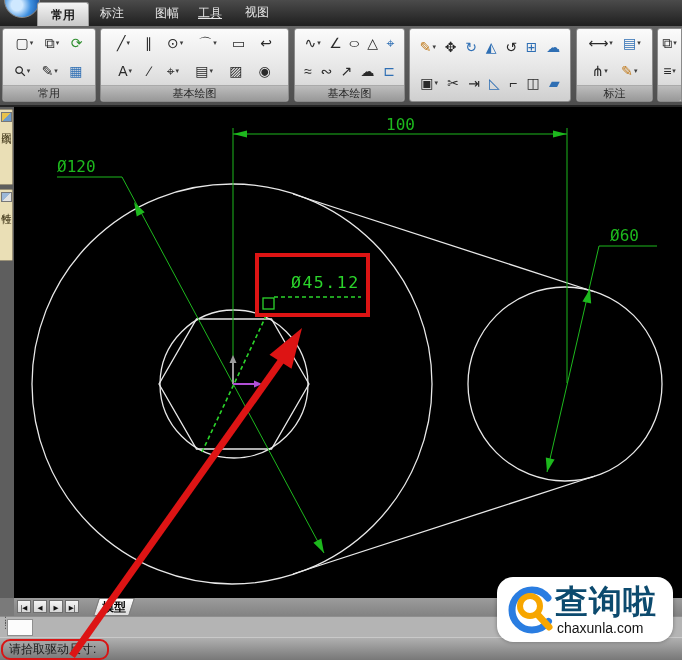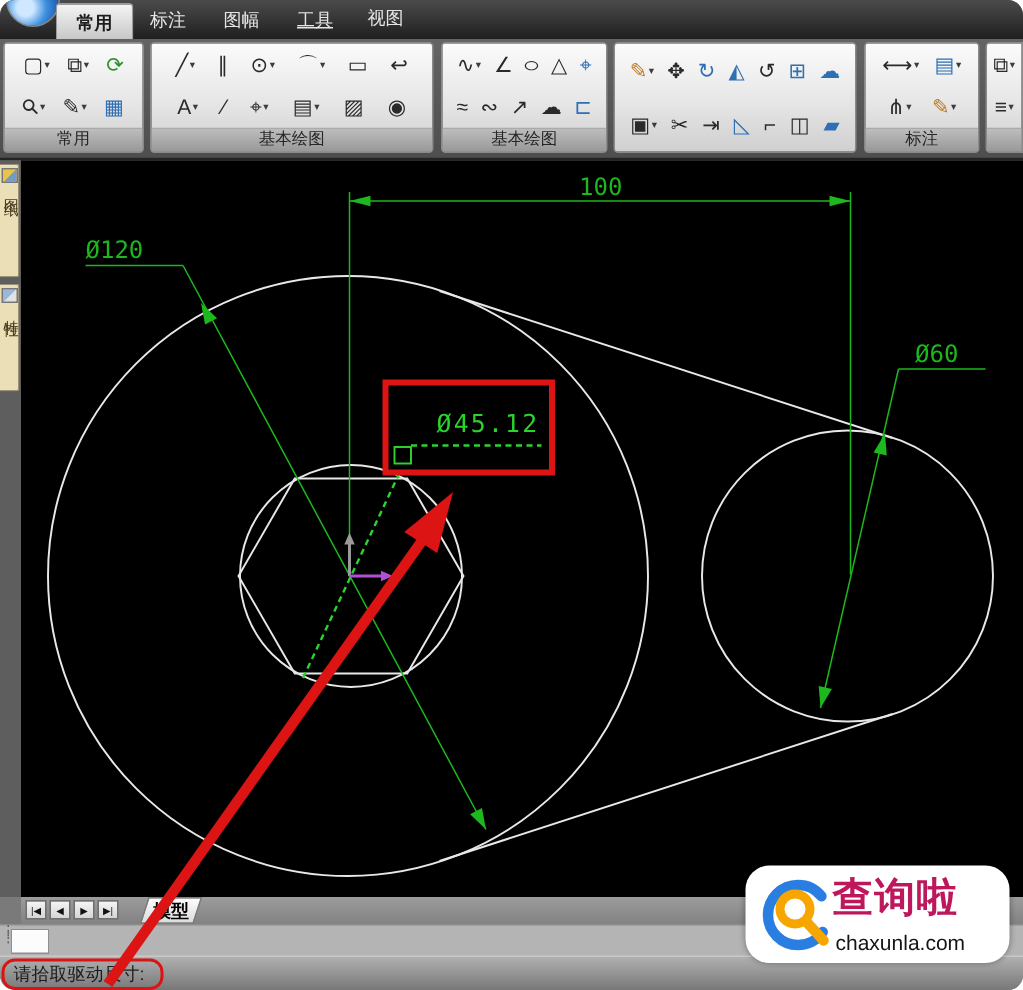--- a/index.html
+++ b/index.html
@@ -1,17 +1,17 @@
 <!DOCTYPE html>
 <html><head>
 <meta charset="utf-8">
 <style>
   html,body{margin:0;padding:0;}
   .page{position:relative;width:682px;height:660px;overflow:hidden;background:#7a7a7a;
-        font-family:"Liberation Sans","DejaVu Sans",sans-serif;border-radius:10px;-webkit-user-select:none;}
+        font-family:"Liberation Sans","DejaVu Sans",sans-serif;-webkit-user-select:none;}
   
   .tabrow{position:absolute;left:0;top:0;width:682px;height:26px;
           background:linear-gradient(#4b4b4b,#1f1f1f);}
   .applogo{position:absolute;left:4px;top:-18px;width:34px;height:34px;border-radius:50%;
            background:radial-gradient(circle at 35% 65%, #cfe8ff 0 18%, #3d8fe0 45%, #1f5fae 70%, #49b04a 100%);
            border:1px solid #888;}
   .rtab{position:absolute;top:5px;height:16px;line-height:16px;font-size:12px;color:#e6e6e6;text-align:center;}
   .rtab.active{top:2px;height:24px;line-height:24px;color:#1d1d1d;font-weight:bold;
                background:linear-gradient(#f4f4f4,#c6c6c6);border-radius:3px 3px 0 0;border:1px solid #9a9a9a;border-bottom:none;}
   
@@ -49,34 +49,34 @@
   .grip{position:absolute;left:1px;top:1px;font-size:9px;line-height:5px;color:#555;width:5px;text-align:center;}
   .cmdbox{position:absolute;left:7px;top:2px;width:24px;height:15px;background:#fcfcfc;border:1px solid #8f8f8f;}
   .statusbar{position:absolute;left:0;top:637px;width:682px;height:23px;
              background:linear-gradient(#b0b0b0,#757575);border-top:1px solid #c9c9c9;}
   .prompt{position:absolute;left:9px;top:0;height:23px;line-height:23px;font-size:12px;color:#1c1c1c;}
   .promptbox{position:absolute;left:1px;top:1px;width:104px;height:17px;border:2px solid #d81414;border-radius:9px;}
   
   .geo{position:absolute;left:0;top:0;z-index:5;pointer-events:none;}
   .watermark{position:absolute;left:497px;top:577px;width:176px;height:65px;background:#fff;border-radius:16px;
              z-index:6;box-shadow:0 0 4px rgba(0,0,0,.35);}
-  .wm-brand{position:absolute;left:58px;top:3px;font-size:27px;font-weight:bold;color:#be185d;letter-spacing:1px;}
+  .wm-brand{position:absolute;left:58px;top:3px;font-size:33px;font-weight:bold;color:#0c4a6e;letter-spacing:1px;}
   .wm-domain{position:absolute;left:60px;top:43px;font-size:14px;color:#141414;text-align:right;}
   text{font-family:"DejaVu Sans Mono","Liberation Mono",monospace;}
 </style>
 </head>
 <body>
 
 <div class="page">
 
   <div class="tabrow">
     <div class="applogo"></div>
     <div class="rtab active" style="left:37px;width:50px;">常用</div>
     <div class="rtab" style="left:94px;width:36px;">标注</div>
-    <div class="rtab" style="left:142px;width:38px;">图幅</div>
+    <div class="rtab" style="left:148px;width:38px;">图幅</div>
     <div class="rtab" style="left:192px;width:36px;text-decoration:underline;">工具</div>
     <div class="rtab" style="left:238px;width:38px;font-family:Liberation Mono, monospace;">视图</div>
   </div>
 
   <div class="rbody">
 
     <div class="panel" style="left:2px;width:94px;">
       <div class="prow">
         <span class="ibt">
             <i>▢</i>

